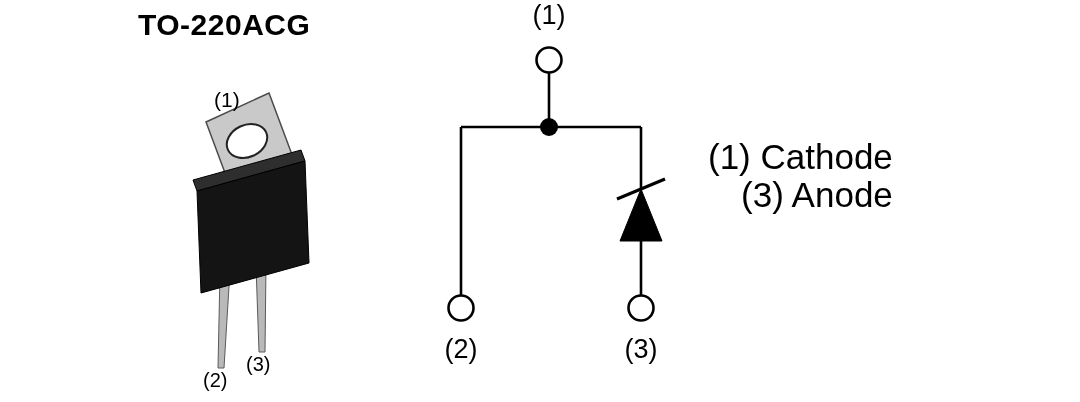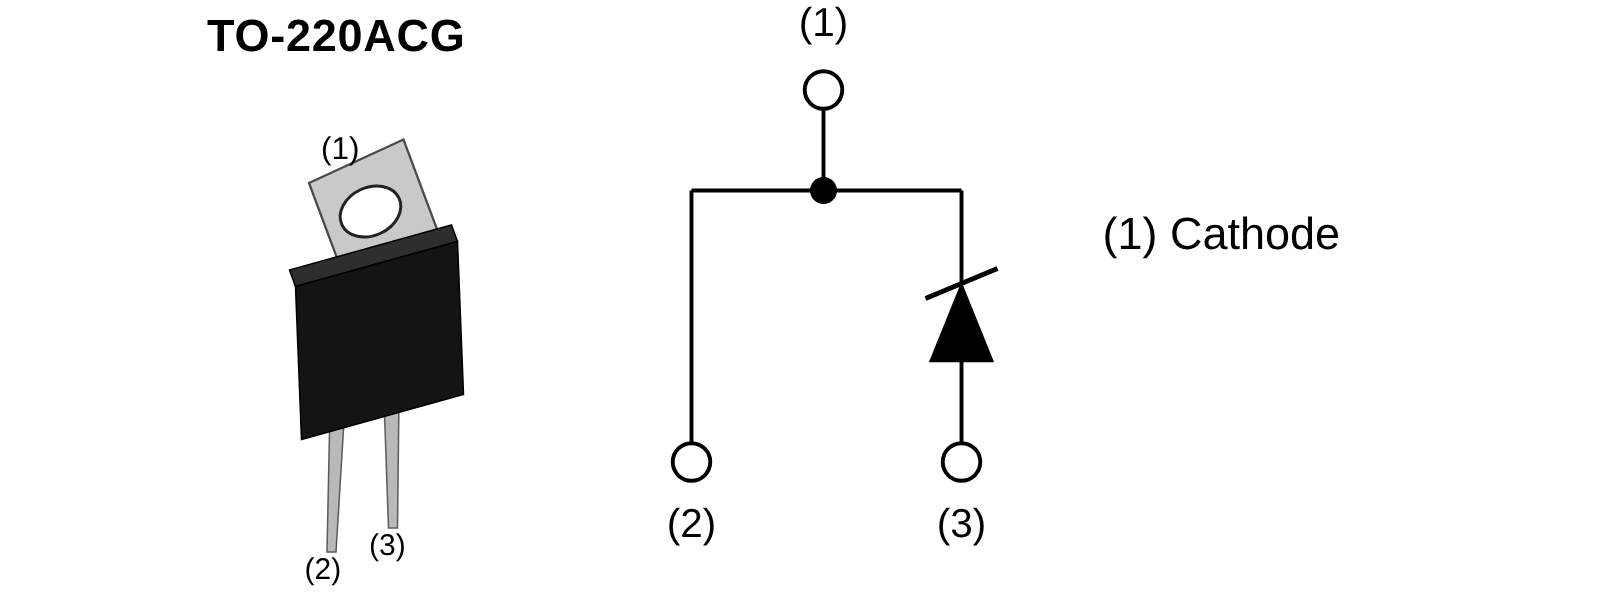--- a/index.html
+++ b/index.html
@@ -42,23 +42,23 @@
     color:var(--text);
     white-space:nowrap;
   }
   .lbl.sch{
     font-size:27px;
     width:54px;
     text-align:center;
   }
   .legend{
     position:absolute;
-    left:735px;
+    left:708px;
     top:138px;
-    font-size:30px;
+    font-size:35px;
     line-height:38px;
     text-align:right;
   }
 </style>
 </head>
 <body>
 
 <div class="canvas">
 
   <div class="title">TO-220ACG</div>
@@ -103,15 +103,16 @@
   <span class="lbl" style="left:214px;top:88px;">(1)</span>
   <span class="lbl" style="left:203px;top:369px;font-size:20px;">(2)</span>
   <span class="lbl" style="left:246px;top:353px;font-size:20px;">(3)</span>
 
   <span class="lbl sch" style="left:522px;top:0px;">(1)</span>
   <span class="lbl sch" style="left:434px;top:334px;">(2)</span>
   <span class="lbl sch" style="left:614px;top:334px;">(3)</span>
 
   <div class="legend">
     <div>(1) Cathode</div>
+    <div>(3) Anode</div>
   </div>
 
 </div>
 
 </body></html>

